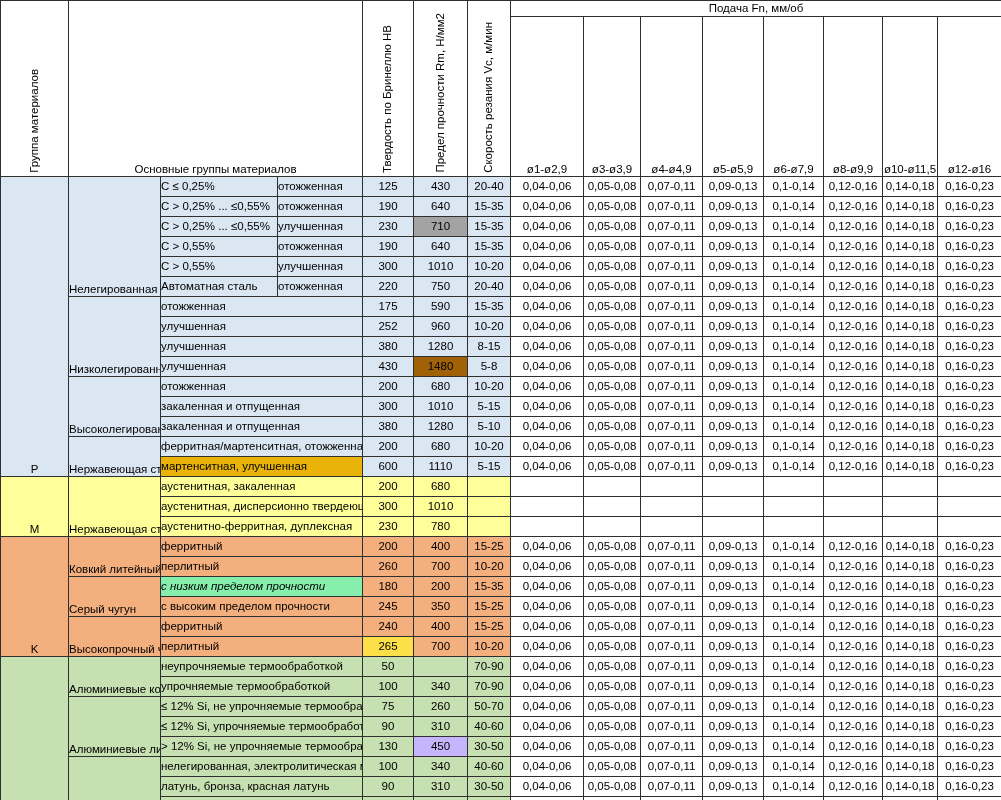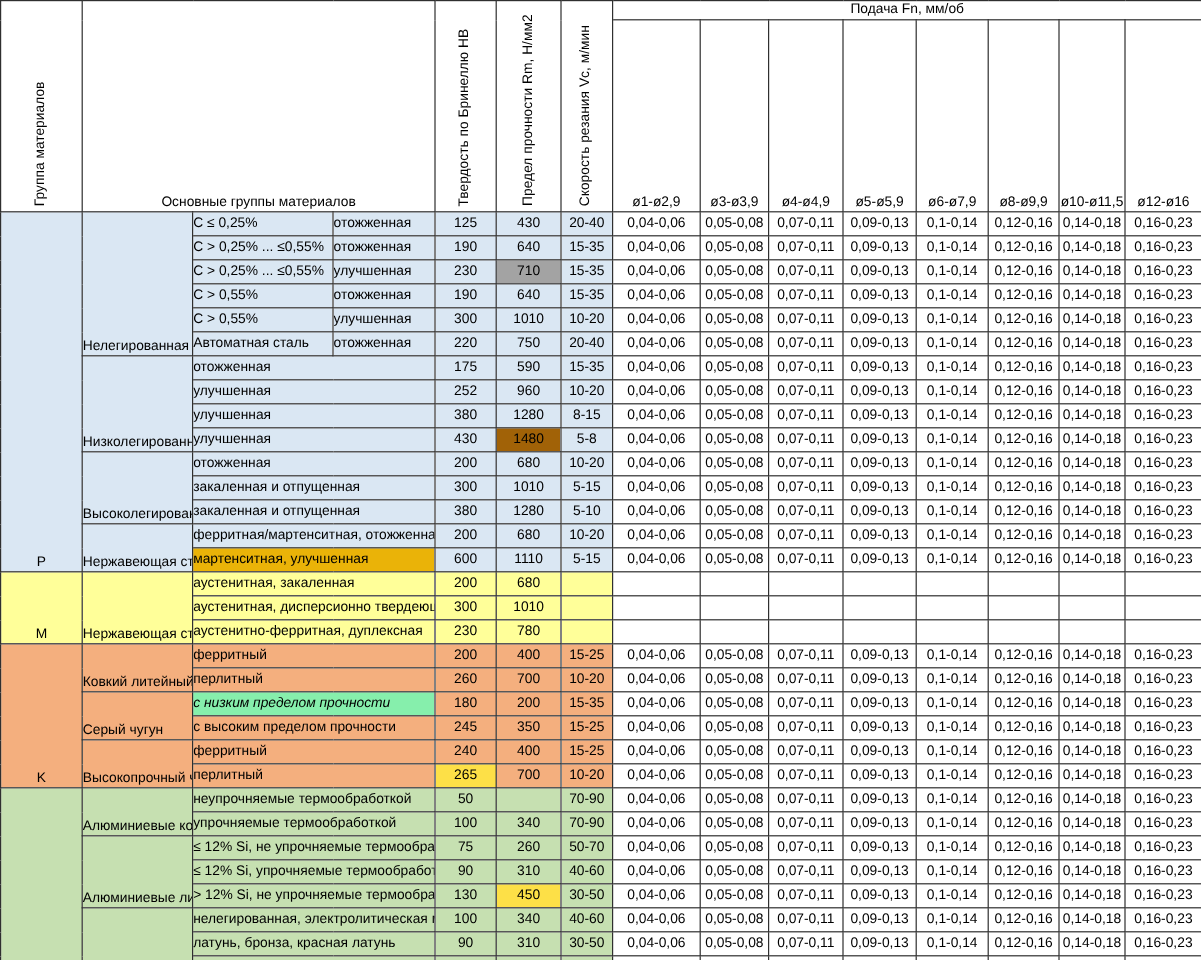--- a/index.html
+++ b/index.html
@@ -488,21 +488,21 @@
           <td class="feed-cell">0,07-0,11</td>
           <td class="feed-cell">0,09-0,13</td>
           <td class="feed-cell">0,1-0,14</td>
           <td class="feed-cell">0,12-0,16</td>
           <td class="feed-cell">0,14-0,18</td>
           <td class="feed-cell">0,16-0,23</td>
         </tr>
         <tr>
           <td class="text-cell" colspan="2" style="background-color: rgb(198, 224, 177);">&gt; 12% Si, не упрочняемые термообработкой</td>
           <td class="num-cell" style="background-color: rgb(198, 224, 177);">130</td>
-          <td class="num-cell" style="background-color: #fde047;">450</td>
+          <td class="num-cell" style="background-color: #c4b5fd;">450</td>
           <td class="num-cell" style="background-color: rgb(198, 224, 177);">30-50</td>
           <td class="feed-cell">0,04-0,06</td>
           <td class="feed-cell">0,05-0,08</td>
           <td class="feed-cell">0,07-0,11</td>
           <td class="feed-cell">0,09-0,13</td>
           <td class="feed-cell">0,1-0,14</td>
           <td class="feed-cell">0,12-0,16</td>
           <td class="feed-cell">0,14-0,18</td>
           <td class="feed-cell">0,16-0,23</td>
         </tr>

